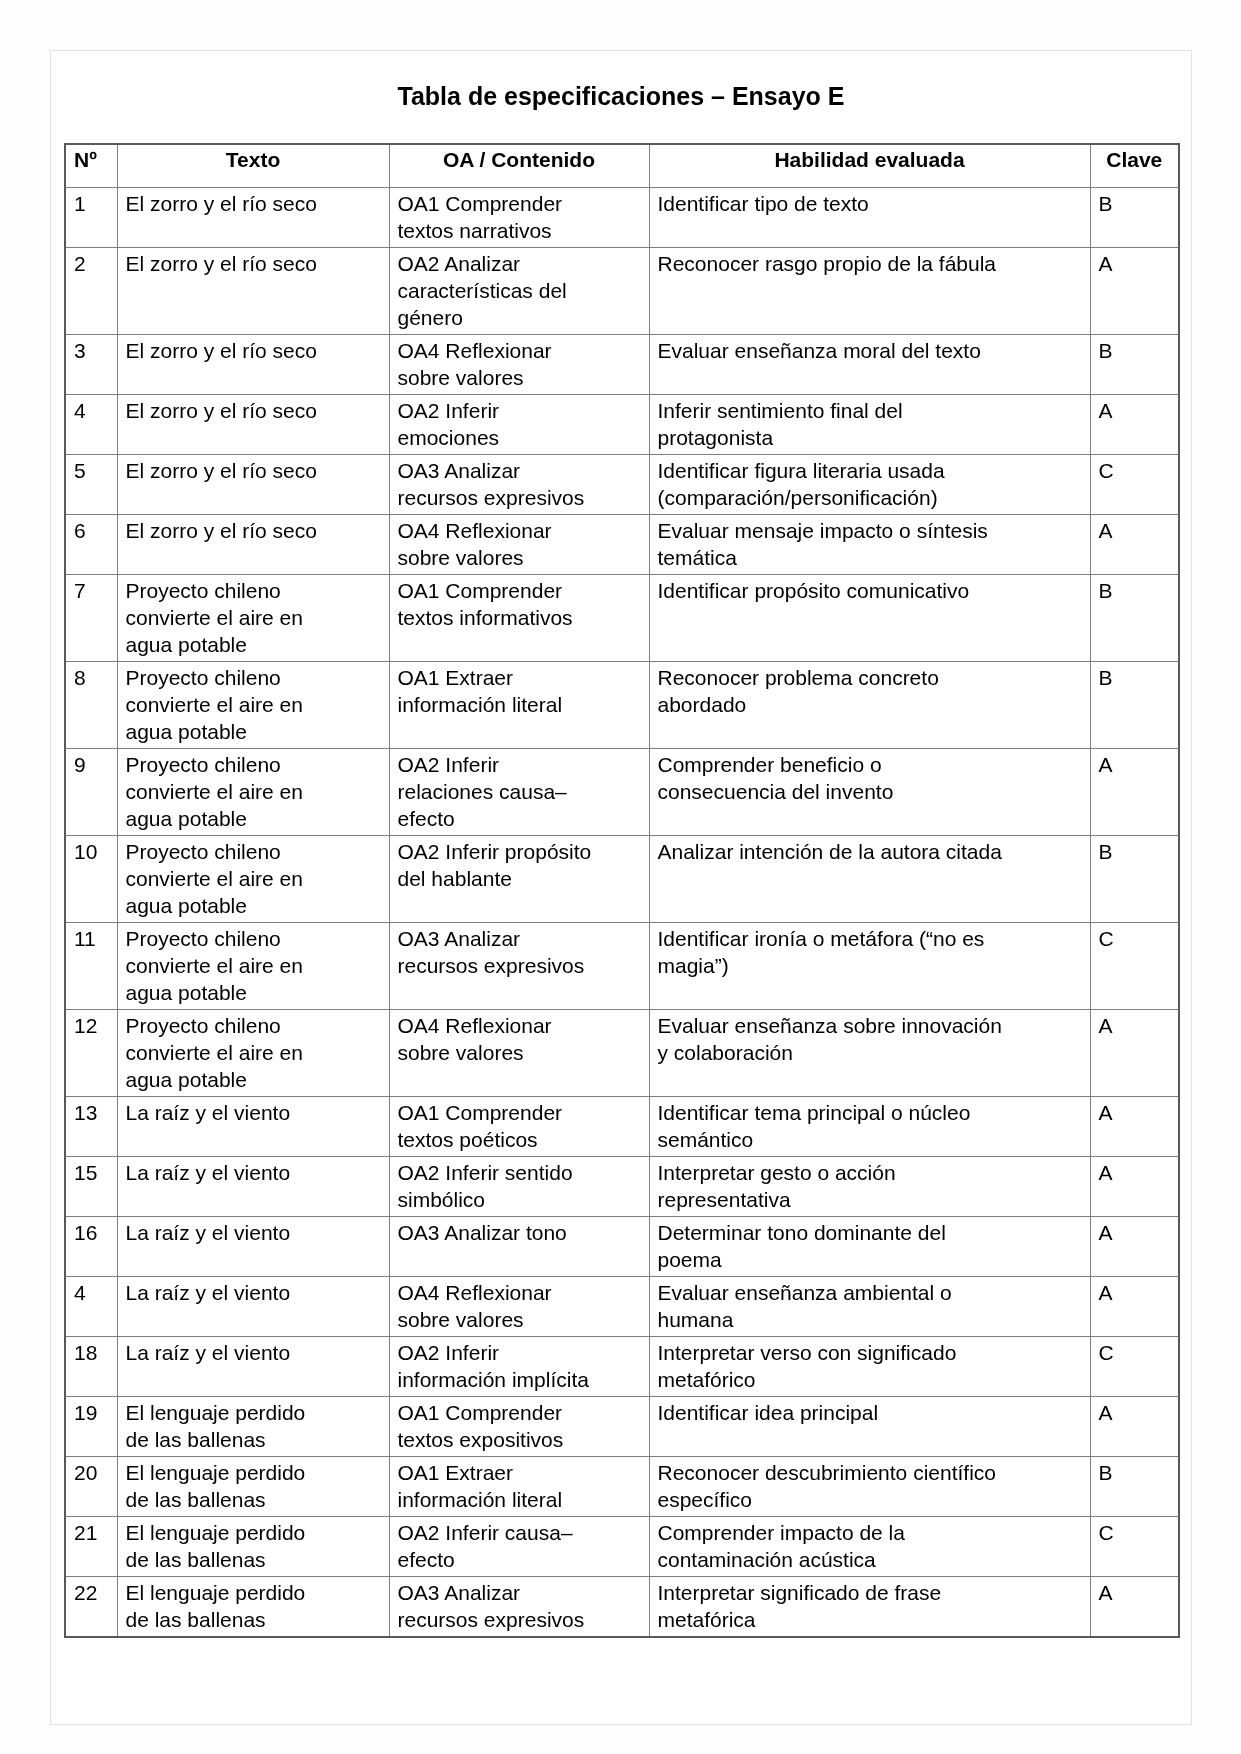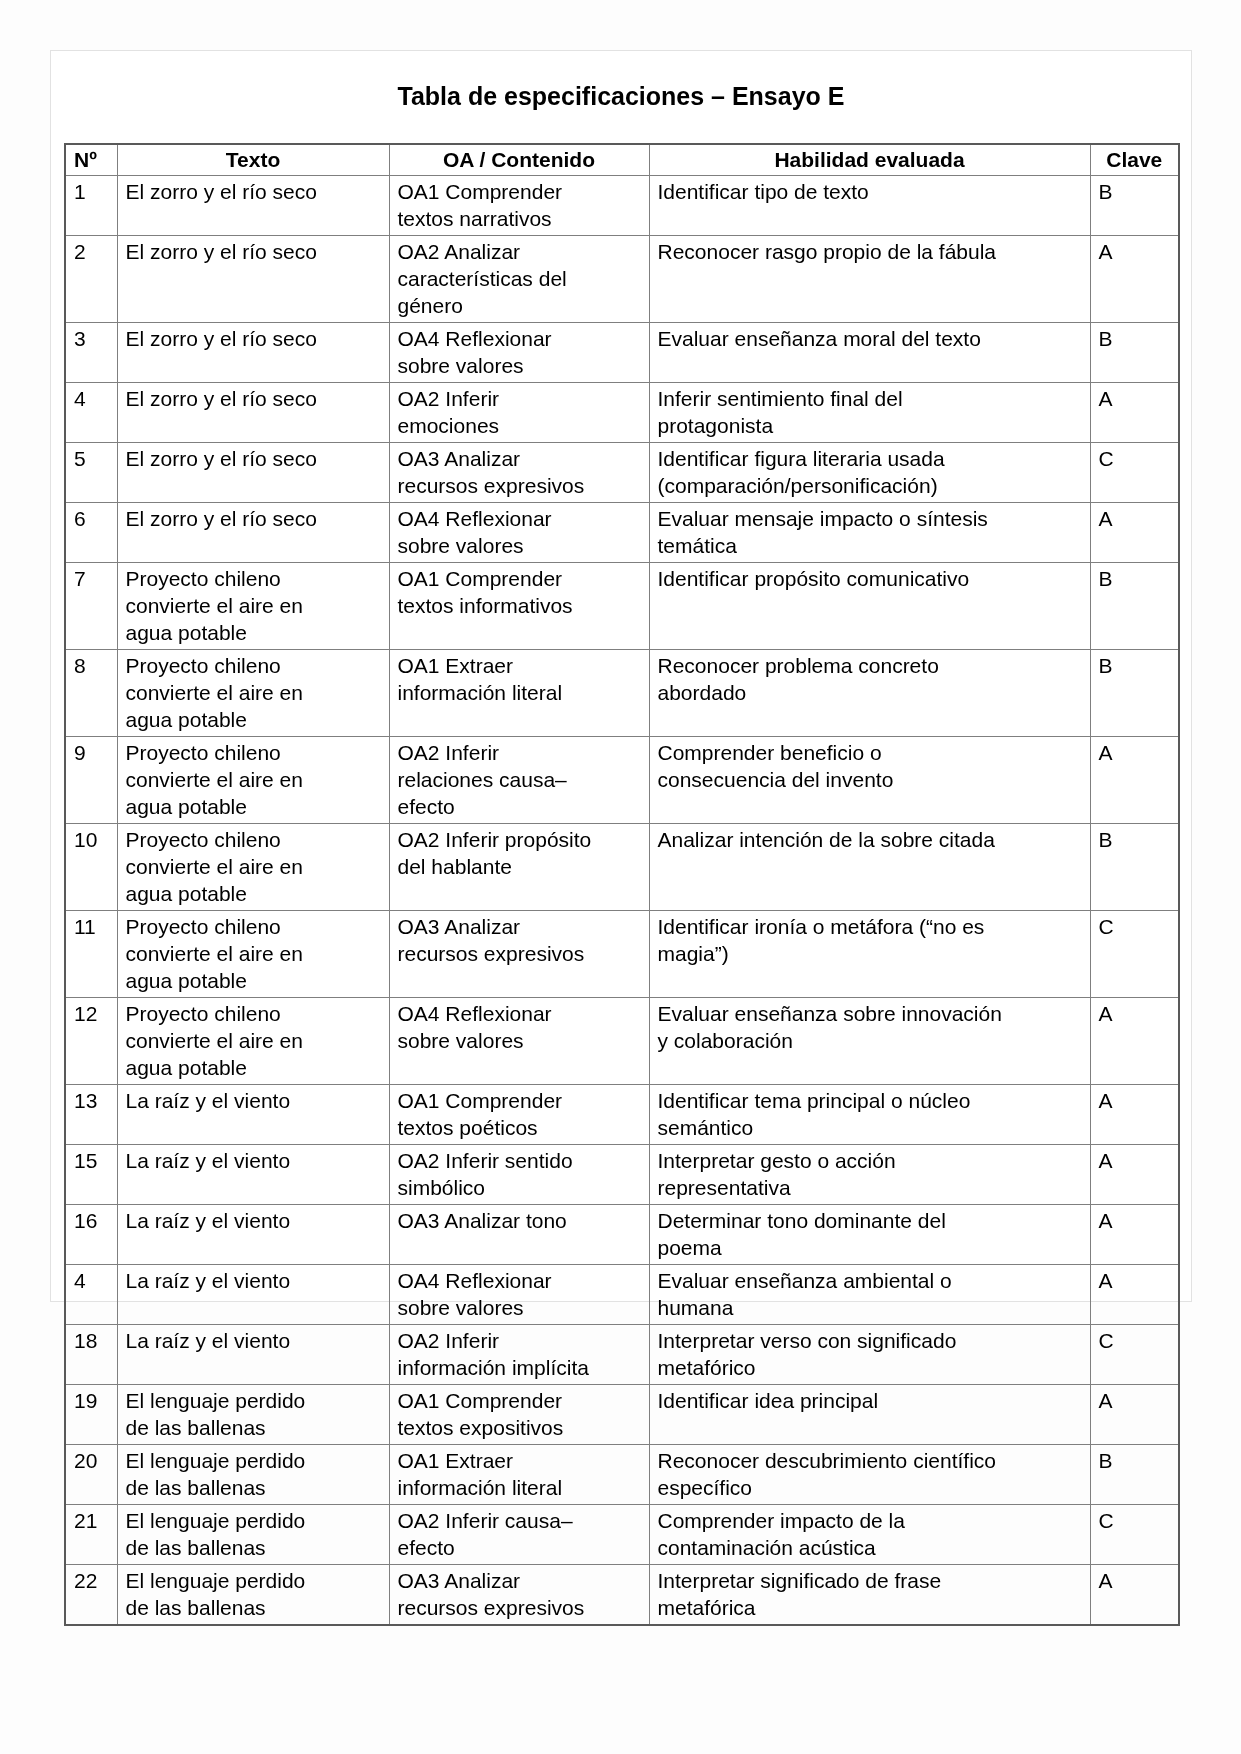--- a/index.html
+++ b/index.html
@@ -8,21 +8,21 @@
     height: 1754px;
     background: #fdfdfd;
     font-family: "Liberation Sans", "DejaVu Sans", sans-serif;
     color: #000;
   }
   .page {
     position: absolute;
     left: 50px;
     top: 50px;
     width: 1142px;
-    height: 1252px;
+    height: 1675px;
     background: #ffffff;
     border: 1px solid #e2e2e2;
   }
   .doc-title {
     margin-top: 30px;
     text-align: center;
     font-size: 25px;
     font-weight: bold;
     line-height: 30px;
   }
@@ -46,21 +46,21 @@
     line-height: 27px;
     padding: 2px 8px 3px 8px;
     white-space: pre-line;
     overflow: hidden;
   }
   table.spec th {
     font-weight: bold;
     text-align: center;
     line-height: 28px;
     padding-top: 1px;
-    padding-bottom: 1px;
+    padding-bottom: 13px;
   }
   table.spec th.left { text-align: left; }
 </style>
 </head>
 <body>
 
 <div class="page">
   <div class="doc-title">Tabla de especificaciones – Ensayo E</div>
 
   <table class="spec">
@@ -176,21 +176,21 @@
           <td>A</td>
         </tr>
 
         <tr>
           <td>10</td>
           <td>Proyecto chileno
 convierte el aire en
 agua potable</td>
           <td>OA2 Inferir propósito
 del hablante</td>
-          <td>Analizar intención de la sobre citada</td>
+          <td>Analizar intención de la autora citada</td>
           <td>B</td>
         </tr>
 
         <tr>
           <td>11</td>
           <td>Proyecto chileno
 convierte el aire en
 agua potable</td>
           <td>OA3 Analizar
 recursos expresivos</td>

